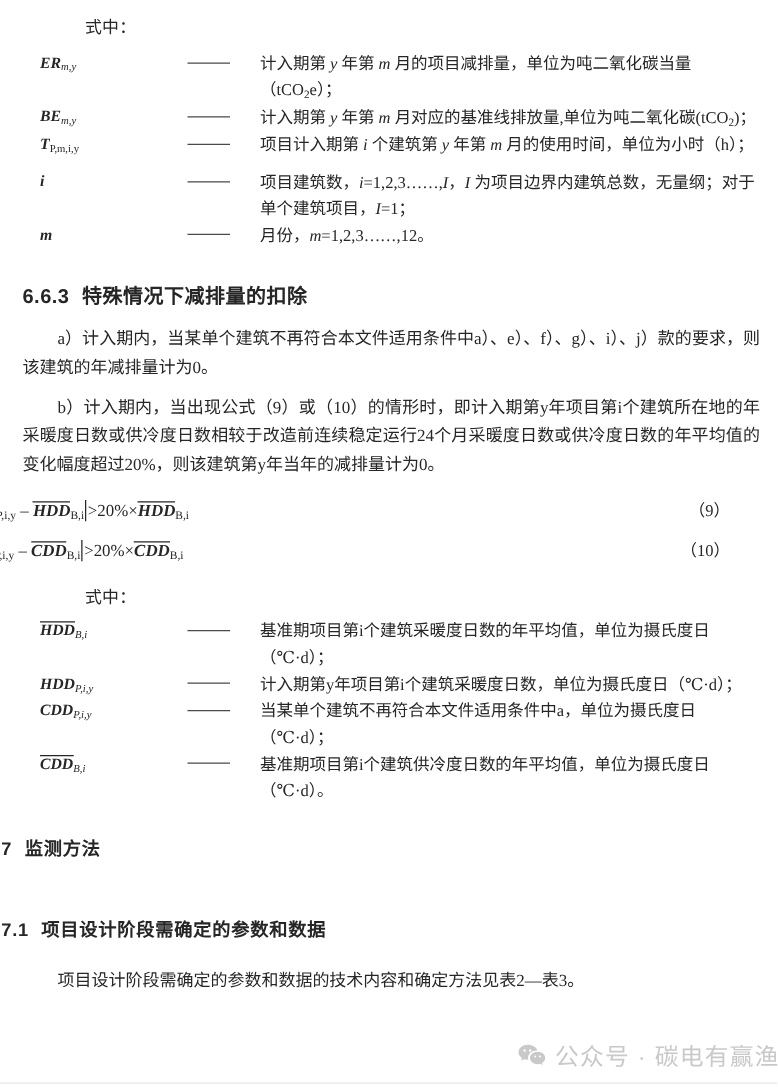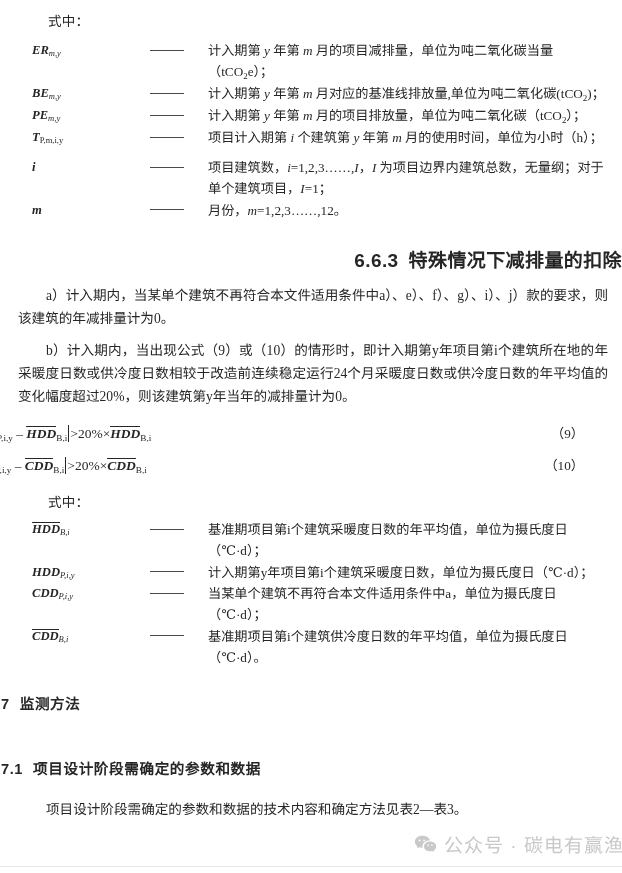--- a/index.html
+++ b/index.html
@@ -38,21 +38,21 @@
   .ovl {
     border-top: 1px solid #262626;
     padding-top: 0px;
     display: inline-block;
     line-height: 1;
   }
 
   
   .shizhong {
     font-size: 13.5px;
-    padding-left: 48px;
+    padding-left: 68px;
     letter-spacing: 0.2px;
   }
   .deflist {
     width: 100%;
     border-collapse: collapse;
     font-size: 13.2px;
   }
   .deflist td {
     vertical-align: top;
     padding: 0;
@@ -77,24 +77,23 @@
     display: inline-block;
     width: 34px;
     border-top: 1.1px solid #4a4a4a;
     vertical-align: 0.32em;
   }
 
   
   .h3 {
     font-family: "Liberation Sans", "DejaVu Sans", sans-serif;
     font-weight: bold;
-    font-size: 19px;
+    font-size: 16px;
     letter-spacing: 0.4px;
     padding-left: 18px;
-    text-align: right;
   }
   .h2 {
     font-family: "Liberation Sans", "DejaVu Sans", sans-serif;
     font-weight: bold;
     font-size: 14.6px;
     letter-spacing: 0.6px;
     padding-left: 1px;
   }
   .h2 .num, .h3 .num { margin-right: 10px; }
 
@@ -196,29 +195,20 @@
       <td class="sym">
         <span class="var">BE</span><sub class="it">m,y</sub>
       </td>
       <td class="dash"><span class="dashline"></span></td>
       <td class="desc cn">
         计入期第 <span class="italic">y</span> 年第 <span class="italic">m</span> 月对应的基准线排放量,单位为吨二氧化碳(tCO<sub>2</sub>)；
       </td>
     </tr>
     <tr>
       <td class="sym">
-        <span class="var">PE</span><sub class="it">m,y</sub>
-      </td>
-      <td class="dash"><span class="dashline"></span></td>
-      <td class="desc cn">
-        计入期第 <span class="italic">y</span> 年第 <span class="italic">m</span> 月的项目排放量，单位为吨二氧化碳（tCO<sub>2</sub>）；
-      </td>
-    </tr>
-    <tr>
-      <td class="sym">
         <span class="var">T</span><sub>P,m,i,y</sub>
       </td>
       <td class="dash"><span class="dashline"></span></td>
       <td class="desc cn">
         项目计入期第 <span class="italic">i</span> 个建筑第 <span class="italic">y</span> 年第 <span class="italic">m</span> 月的使用时间，单位为小时（h）；
       </td>
     </tr>
     <tr>
           <td colspan="3" style="height:8px"></td>
         </tr>

